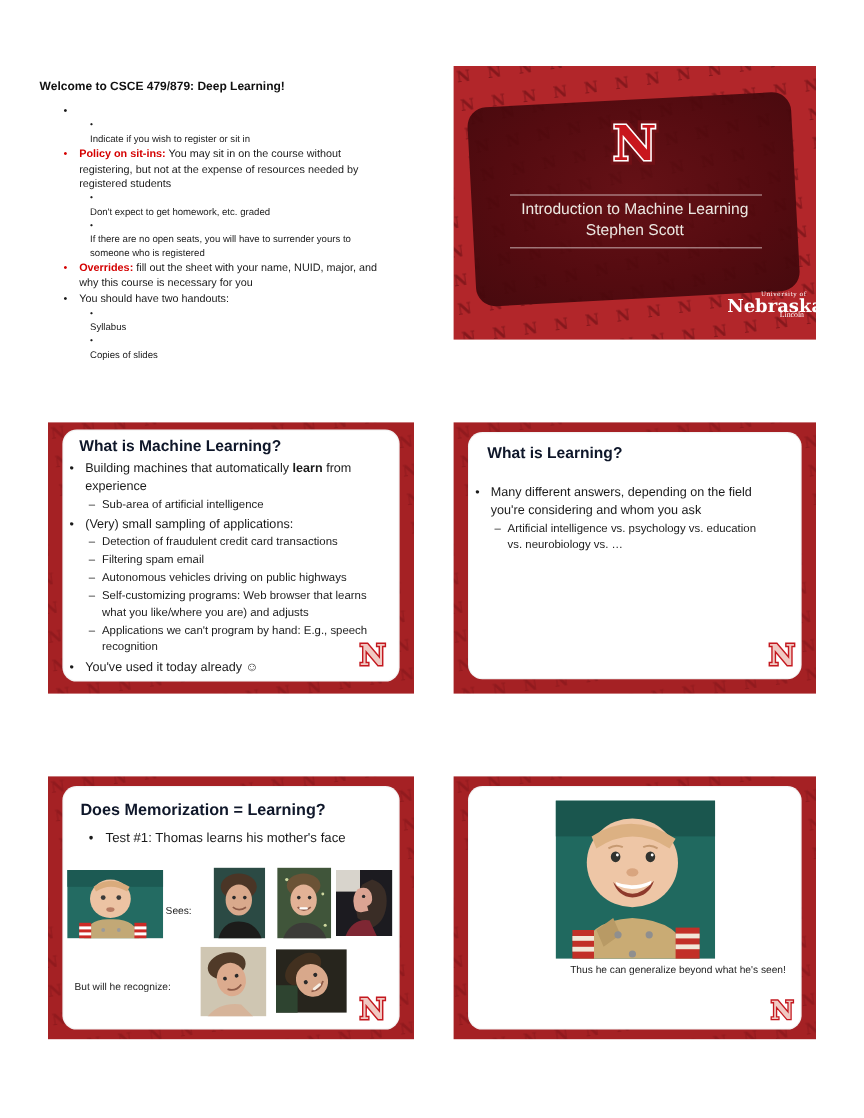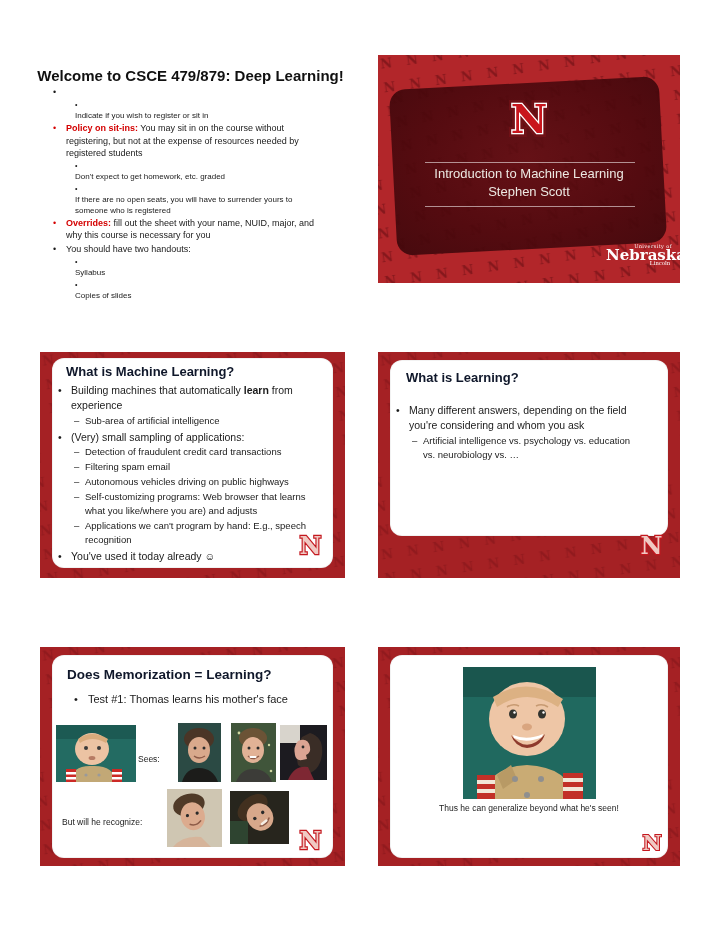--- a/index.html
+++ b/index.html
@@ -10,21 +10,21 @@
   .slide{position:absolute;}
   
   .framed{background:#a52124;}
   .framed .pat, #s2 .pat{position:absolute;inset:0;width:100%;height:100%;}
   .card{
     position:absolute;background:#ffffff;border-radius:12px;
     box-shadow:inset 0 0 0 1px rgba(0,0,0,0.05);
   }
   
   #s1{left:33px;top:55px;width:315px;height:228px;background:#fff;}
-  #s1 .title{font-size:15px;font-weight:bold;text-align:center;margin-top:12px;color:#111;}
+  #s1 .title{font-size:10px;font-weight:bold;margin-top:12px;color:#111;}
   #s1 .list{position:absolute;left:20px;top:30px;width:292px;}
   .li{display:flex;align-items:flex-start;}
   .li .mk{flex:0 0 13px;text-align:left;}
   #s1 .l1{font-size:9px;line-height:12.3px;margin-top:1px;}
   #s1 .l1 .tx{max-width:260px;}
   #s1 .l2{font-size:8px;line-height:11px;margin-left:22px;flex-direction:column;}
   #s1 .l2 .mk{flex:0 0 11px;font-size:7px;padding-top:1px;}
   #s1 .l2 .tx{max-width:252px;}
   .red{color:#d40000;font-weight:bold;}
   .redmk{color:#d40000;}
@@ -42,21 +42,21 @@
   #s2 .t1{position:absolute;top:111px;left:0;width:100%;text-align:center;font-size:13px;color:#ece8e2;}
   #s2 .t2{position:absolute;top:129px;left:0;width:100%;text-align:center;font-size:13px;color:#ece8e2;}
   #s2 .wordmark{position:absolute;left:228px;top:188px;width:70px;height:32px;color:#fff;}
   #s2 .wm-top{position:absolute;right:4px;top:0;font-size:5px;letter-spacing:.4px;font-family:"DejaVu Serif",serif;}
   #s2 .wm-main{position:absolute;left:0;top:3px;font-size:15px;font-weight:bold;font-family:"DejaVu Serif",serif;}
   #s2 .wm-sub{position:absolute;right:6px;top:16px;font-size:6.5px;font-family:Liberation Serif, serif;}
   
   #s3{left:40px;top:352px;width:305px;height:226px;}
   #s3 .card{left:12px;top:6px;width:281px;height:210px;}
   #s4{left:378px;top:352px;width:302px;height:226px;}
-  #s4 .card{left:12px;top:8px;width:278px;height:176px;}
+  #s4 .card{left:12px;top:8px;width:278px;height:206px;}
   .ctitle{font-size:13px;font-weight:bold;color:#0f172a;margin:6px 0 0 14px;}
   .clist{margin:4px 0 0 6px;}
   .clist .l1{font-size:10.5px;line-height:14.8px;margin-top:2px;}
   .clist .l1 .mk{flex:0 0 13px;}
   .clist .l2{font-size:9.5px;line-height:14px;margin-left:16px;margin-top:1px;}
   .clist .l2 .mk{flex:0 0 11px;}
   #s3 .l1 .tx{max-width:232px;} #s3 .l2 .tx{max-width:236px;}
   #s4 .l1 .tx{max-width:222px;} #s4 .l2 .tx{max-width:212px;}
   #s4 .ctitle{margin:10px 0 0 16px;}
   #s4 .clist{margin-top:18px;}
@@ -65,21 +65,21 @@
   #s5{left:40px;top:647px;width:305px;height:219px;}
   #s5 .card{left:12px;top:8px;width:281px;height:203px;}
   #s5 .ctitle{margin:12px 0 0 15px;font-size:13.5px;}
   #s5 .b1{position:absolute;left:22px;top:38px;font-size:11px;display:flex;}
   #s5 .b1 .mk{flex:0 0 14px;}
   .photo{position:absolute;display:block;}
   #s5 .lab{position:absolute;font-size:8.5px;color:#222;}
   
   #s6{left:378px;top:647px;width:302px;height:219px;}
   #s6 .card{left:12px;top:8px;width:278px;height:203px;}
-  #s6 .caption{position:absolute;left:0;top:148px;width:100%;text-align:center;font-size:8.5px;color:#222;}
+  #s6 .caption{position:absolute;left:0;top:148px;width:100%;text-align:center;font-size:8.5px;color:#222;padding-left:36px;}
 </style>
 </head>
 <body>
 
 <svg width="0" height="0" style="position:absolute">
   <defs>
     <pattern id="npat" width="26" height="24" patternUnits="userSpaceOnUse" patternTransform="rotate(-8)">
       <text x="1" y="14" font-family="DejaVu Serif,serif" font-weight="bold" font-size="13" fill="rgba(60,0,4,0.38)">N</text>
       <text x="25" y="10" font-family="DejaVu Serif,serif" font-weight="bold" font-size="13" fill="rgba(60,0,4,0.38)" transform="rotate(180 19 17)">N</text>
     </pattern>

